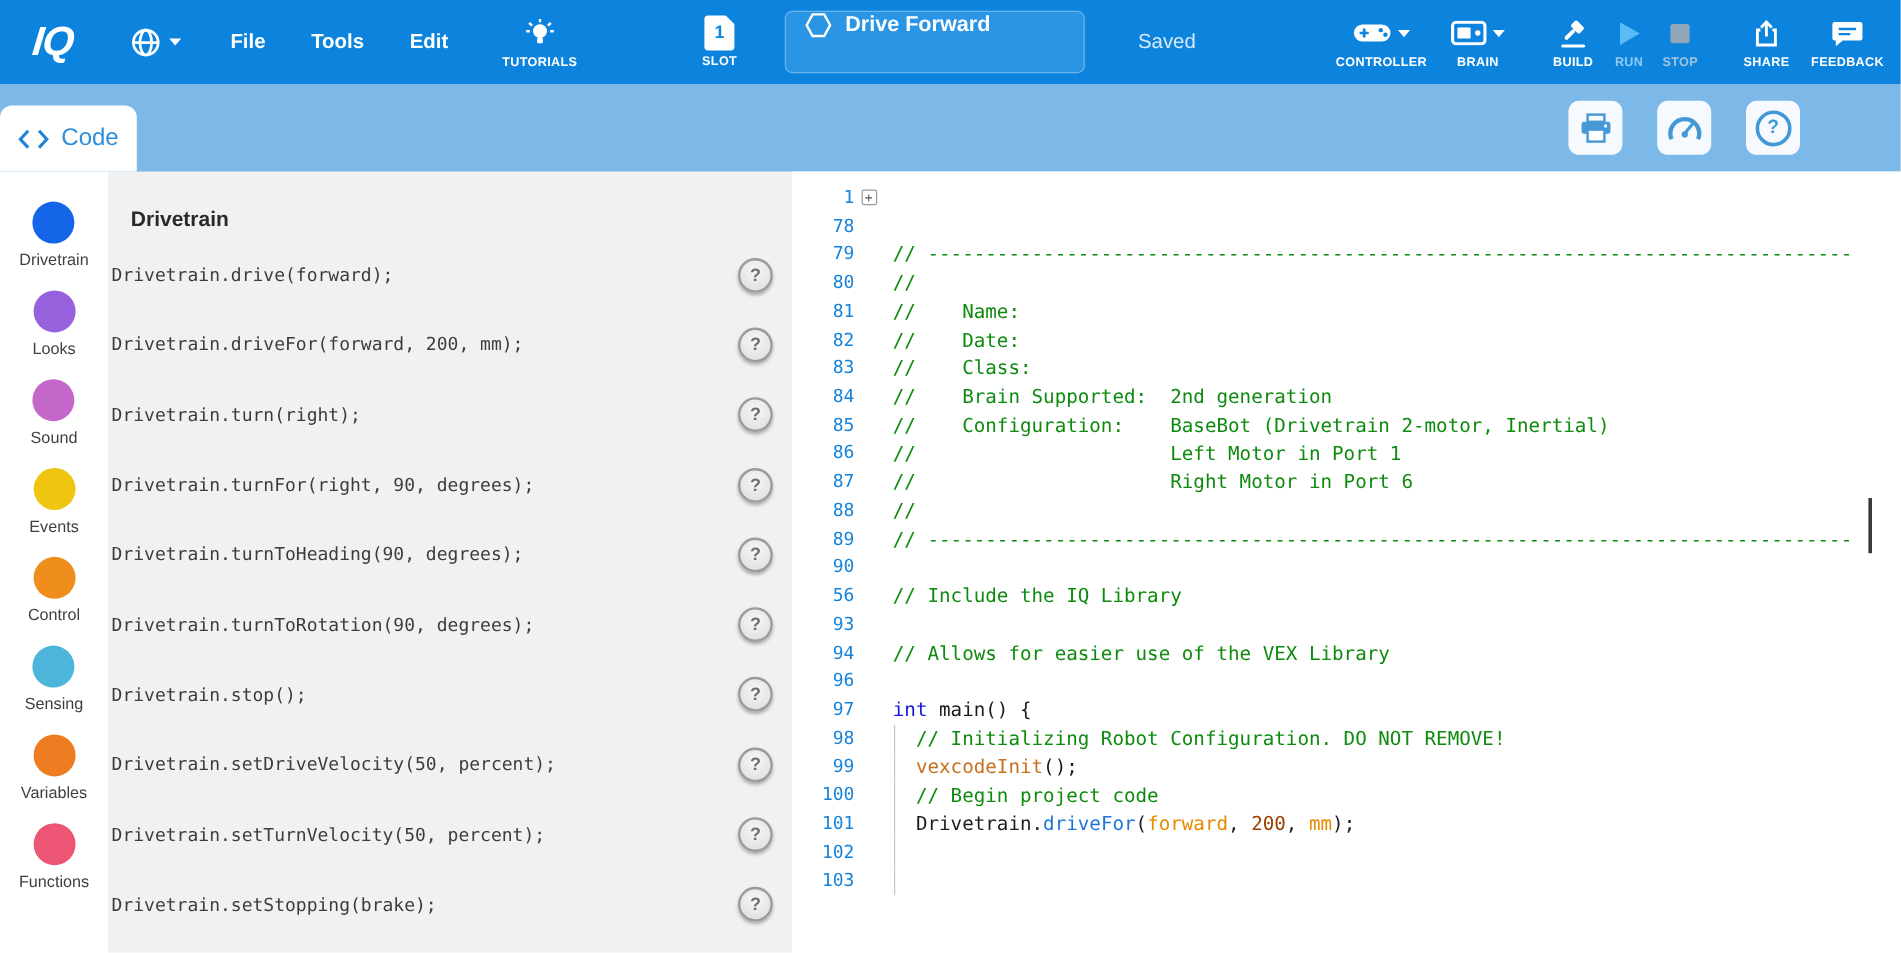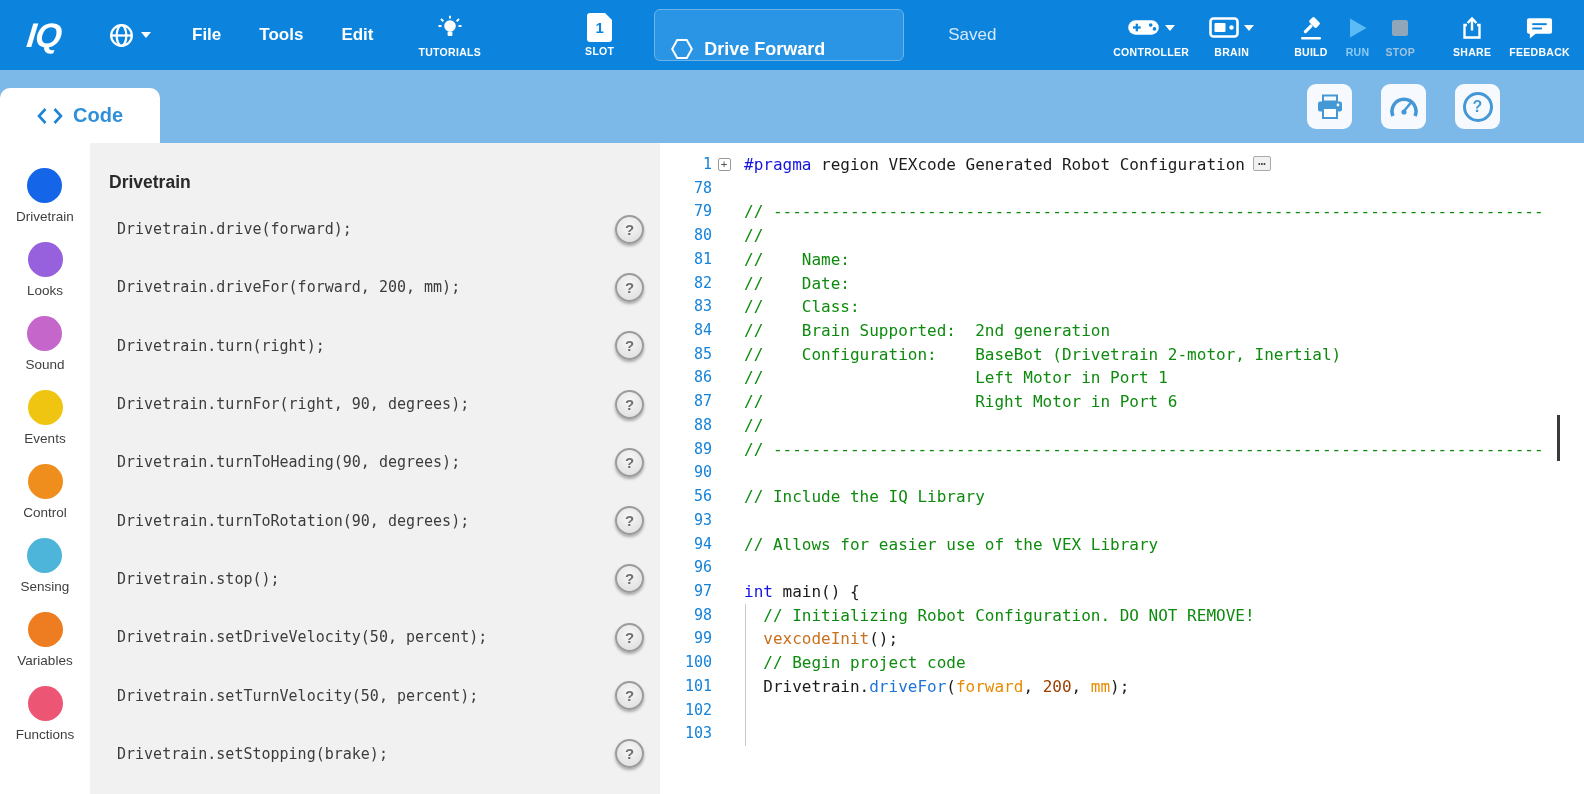--- a/index.html
+++ b/index.html
@@ -11,50 +11,50 @@
   .tb-item { display:flex; flex-direction:column; align-items:center; justify-content:center; cursor:pointer; }
   .tb-iconrow { display:flex; align-items:center; gap:5px; height:30px; }
   .tb-label { font-size:10.5px; font-weight:bold; letter-spacing:.3px; margin-top:3px; }
   .globe-item { display:flex; align-items:center; gap:6px; margin-left:12px; padding:0 8px; }
   .caret { width:0; height:0; border-left:5px solid transparent; border-right:5px solid transparent; border-top:6px solid #fff; }
   .menu-item { font-size:17px; padding:0 19px; cursor:pointer;font-weight:bold; }
   .tutorials { margin-left:26px; }
   .slot { margin-left:104px; }
   .slot-box { width:25px; height:29px; background:#fff; border-radius:3px; position:relative; display:flex; align-items:center; justify-content:center; color:#0c84de; font-weight:bold; font-size:15px; }
   .slot-box::after { content:''; position:absolute; top:-1px; right:-1px; border-style:solid; border-width:0 9px 9px 0; border-color:#0c84de #0c84de transparent transparent; }
-  .project-box { margin-left:40px; width:250px; height:52px; border-radius:6px; background:#2a95e5; border:1px solid #6db4ea; display:flex; align-items:flex-end; gap:11px; padding:0 16px; cursor:pointer; }
+  .project-box { margin-left:40px; width:250px; height:52px; border-radius:6px; background:#2a95e5; border:1px solid #6db4ea; display:flex; align-items:flex-start; gap:11px; padding:0 16px; cursor:pointer; }
   .project-name { font-size:18px; font-weight:bold; }
   .saved { margin-left:44px; font-size:17px; color:#d7e9f8; }
   .right-cluster { margin-left:auto; display:flex; align-items:flex-start; padding-right:6px; }
   .rc-item { padding:0 10px; }
   .rc-gap { margin-left:20px; }
   .run-label { color:#8ecbf2; }
   .stop-label { color:#a3c3dd; }
 
   
   .subbar { height:73px; background:#7db9e8; position:relative; }
-  .code-tab { position:absolute; left:0; bottom:0; width:160px; height:55px; background:#fff; border-radius:10px 10px 0 0; display:flex; align-items:center; justify-content:center; gap:10px; cursor:pointer;font-weight:bold; }
+  .code-tab { position:absolute; left:0; bottom:0; width:114px; height:55px; background:#fff; border-radius:10px 10px 0 0; display:flex; align-items:center; justify-content:center; gap:10px; cursor:pointer; }
   .code-tab-label { color:#2f8fd9; font-size:20px; }
   .subbar-btns { position:absolute; right:84px; top:14px; display:flex; gap:29px; }
   .sb-btn { width:45px; height:45px; border-radius:9px; background:rgba(255,255,255,0.93); border:none; display:flex; align-items:center; justify-content:center; cursor:pointer; }
   .help-circle { width:30px; height:30px; border-radius:50%; border:3px solid #4598d6; color:#4598d6; font-weight:bold; font-size:16px; display:flex; align-items:center; justify-content:center; }
 
   
   .content { display:flex; height:651px; }
 
   
   .cat-strip { width:90px; background:#fff; padding-top:25px; display:flex; flex-direction:column; align-items:center; }
   .cat-item { height:74px; display:flex; flex-direction:column; align-items:center; cursor:pointer; }
   .cat-dot { width:35px; height:35px; border-radius:50%; }
   .cat-label { font-size:13.5px; color:#3f3f3f; margin-top:6px; }
 
   
   .cmd-panel { width:570px; background:#f1f1f1; }
   .cmd-header { height:57px; padding:29px 0 0 19px; font-size:17.5px; font-weight:bold; color:#2a2a2a; }
-  .cmd-row { height:58.3px; display:flex; align-items:center; padding-left:27px; cursor:grab; }
+  .cmd-row { height:58.3px; display:flex; align-items:center; padding-left:3px; cursor:grab; }
   .cmd-code { font-family:"DejaVu Sans Mono", monospace; font-size:15px; color:#3c3c3c; white-space:pre; }
   .cmd-help { margin-left:auto; margin-right:16px; width:29px; height:29px; border-radius:50%; background:radial-gradient(circle at 50% 35%, #f7f7f7, #dcdcdc); border:2px solid #9b9b9b; box-shadow:0 2px 3px rgba(0,0,0,0.3); color:#6f6f6f; font-weight:bold; font-size:15px; display:flex; align-items:center; justify-content:center; cursor:pointer; font-family:"Liberation Sans", sans-serif; }
 
   
   .editor { flex:1; background:#fff; font-family:"DejaVu Sans Mono", monospace; font-size:16px; padding-top:10px; position:relative; overflow:hidden; }
   .code-line { display:flex; height:23.72px; line-height:23.72px; white-space:pre; }
   .lnum { width:52px; text-align:right; color:#1583da; flex-shrink:0; font-size:15px; }
   .fold-col { width:24px; flex-shrink:0; display:flex; align-items:center; justify-content:center; }
   .fold-box { display:none; width:13px; height:13px; border:1px solid #999; background:#fff; color:#555; font-size:11px; line-height:11px; text-align:center; border-radius:2px; }
   .fold-box.show { display:block; }
@@ -317,21 +317,20 @@
     <button class="cmd-help">?</button>
   </div>
       </div>
   </div>
 
   <div class="editor">
     <div>
         <div class="code-line">
     <span class="lnum">1</span>
     <span class="fold-col"><span class="fold-box show">+</span></span>
-    <span class="code"><span class="seg-k">#pragma</span><span class="seg-p"> region VEXcode Generated Robot Configuration</span><span class="fold-badge">⋯</span></span>
   </div>
         <div class="code-line">
     <span class="lnum">78</span>
     <span class="fold-col"></span>
     <span class="code"></span>
   </div>
         <div class="code-line">
     <span class="lnum">79</span>
     <span class="fold-col"></span>
     <span class="code"><span class="seg-c">// --------------------------------------------------------------------------------</span></span>

